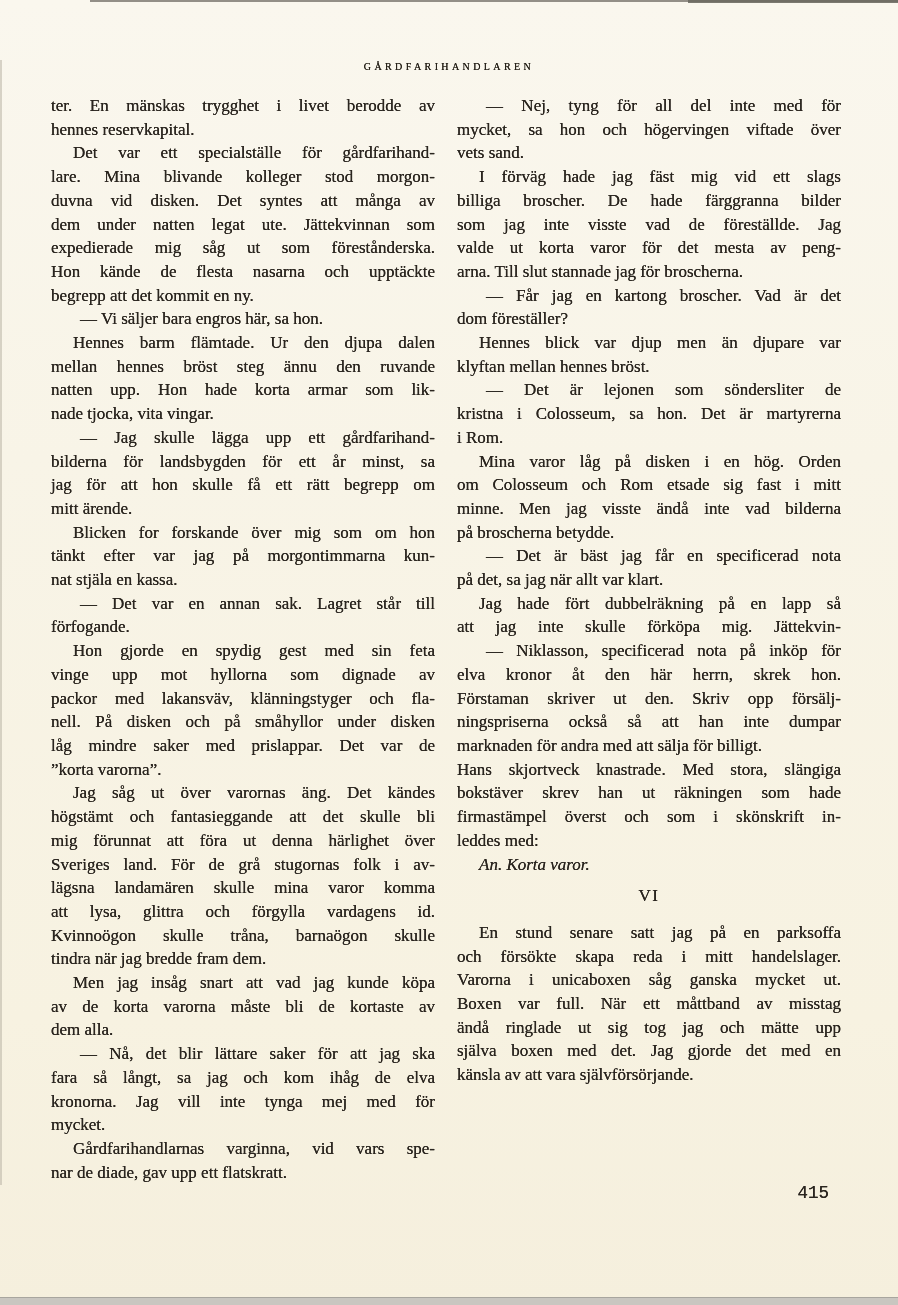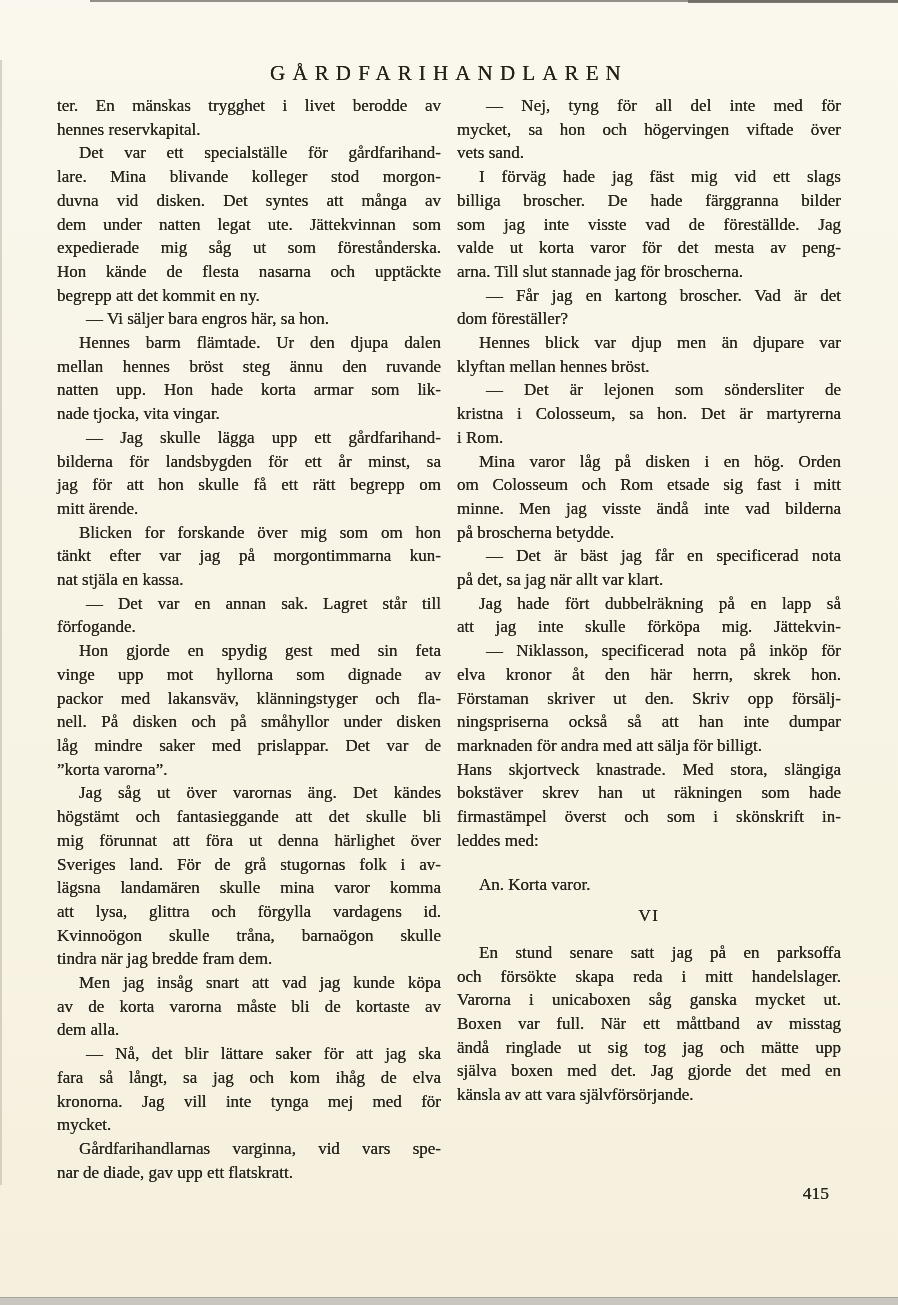--- a/index.html
+++ b/index.html
@@ -14,43 +14,43 @@
     background:linear-gradient(180deg,#faf7ee 0%,#f8f4e7 35%,#f7f2e1 78%,#f5efdd 100%);
   }
   
   .edge-top{position:absolute;top:0;left:90px;right:0;height:2px;background:#807d74;opacity:.85;}
   .edge-top-right{position:absolute;top:0;right:0;width:210px;height:3px;background:#6d6a62;opacity:.9;}
   .edge-bottom{position:absolute;bottom:0;left:0;right:0;height:7px;background:#c9c6c0;border-top:1px solid #a8a59e;}
   .edge-left{position:absolute;top:60px;bottom:120px;left:0;width:2px;background:#b9b5a5;opacity:.55;}
 
   .running-head{
     position:absolute;top:61px;left:57px;width:784px;
-    text-align:center;font-size:21px;letter-spacing:.34em;
+    text-align:center;font-size:10px;letter-spacing:.34em;
     color:#262119;text-shadow:0 0 .4px #262119;
   }
   .col{
     position:absolute;top:94px;width:384px;
     font-size:17px;line-height:23.7px;
     text-shadow:0 0 .4px #2a251f;
   }
-  .col-left{left:57px;}
+  .col-left{left:51px;}
   .col-right{left:457px;}
   .para{margin:0;}
   .line{text-align:justify;text-align-last:justify;}
   .line.last{text-align-last:left;}
   .line.indent{text-indent:22px;}
   .line.indent.dash{text-indent:29px;}
-  .para.italic .line{margin-top:20px;}
+  .para.italic .line{font-style:italic;}
   .section-heading{
     text-align:center;letter-spacing:.09em;
     margin-top:8px;margin-bottom:13px;
   }
   .page-number{
     position:absolute;top:1183px;left:457px;width:372px;
-    text-align:right;font-size:17.5px;text-shadow:0 0 .4px #2a251f;
+    text-align:right;font-size:17.5px;text-shadow:0 0 .4px #2a251f;font-family:Liberation Mono, monospace;
   }
 </style>
 </head>
 <body>
 
 <div class="page">
   <div class="edge-top"></div>
   <div class="edge-top-right"></div>
   <div class="edge-left"></div>
 

